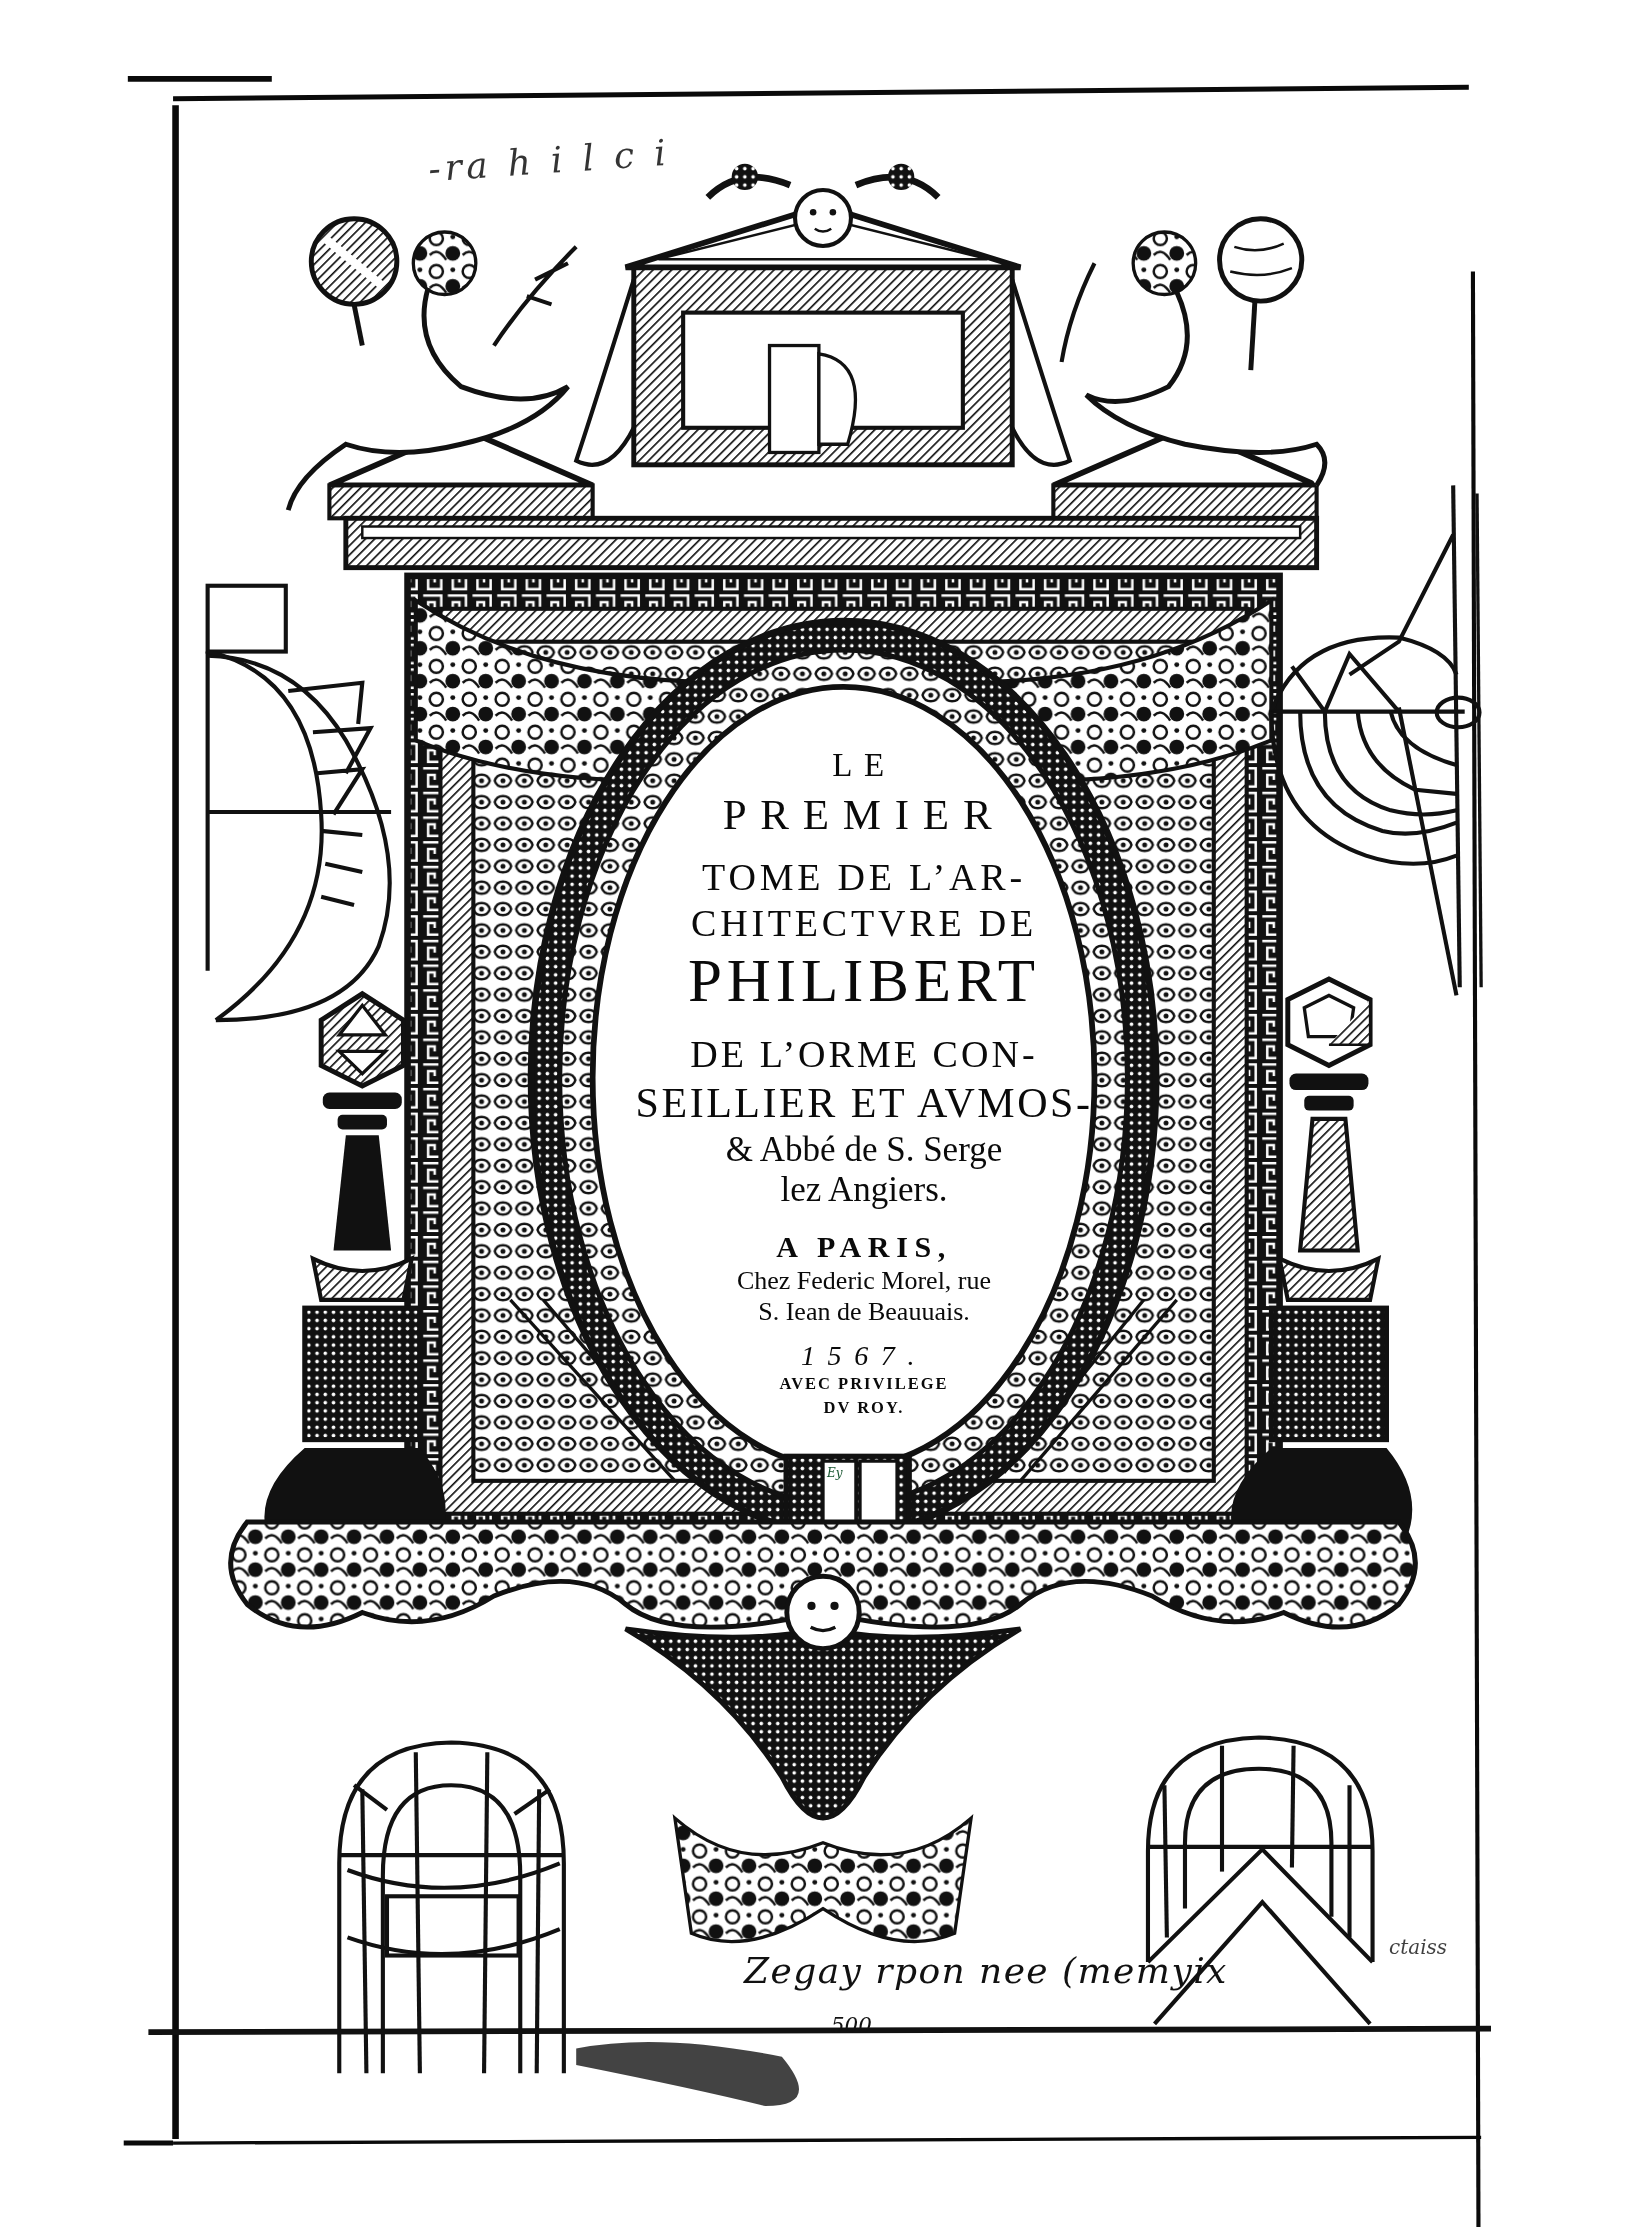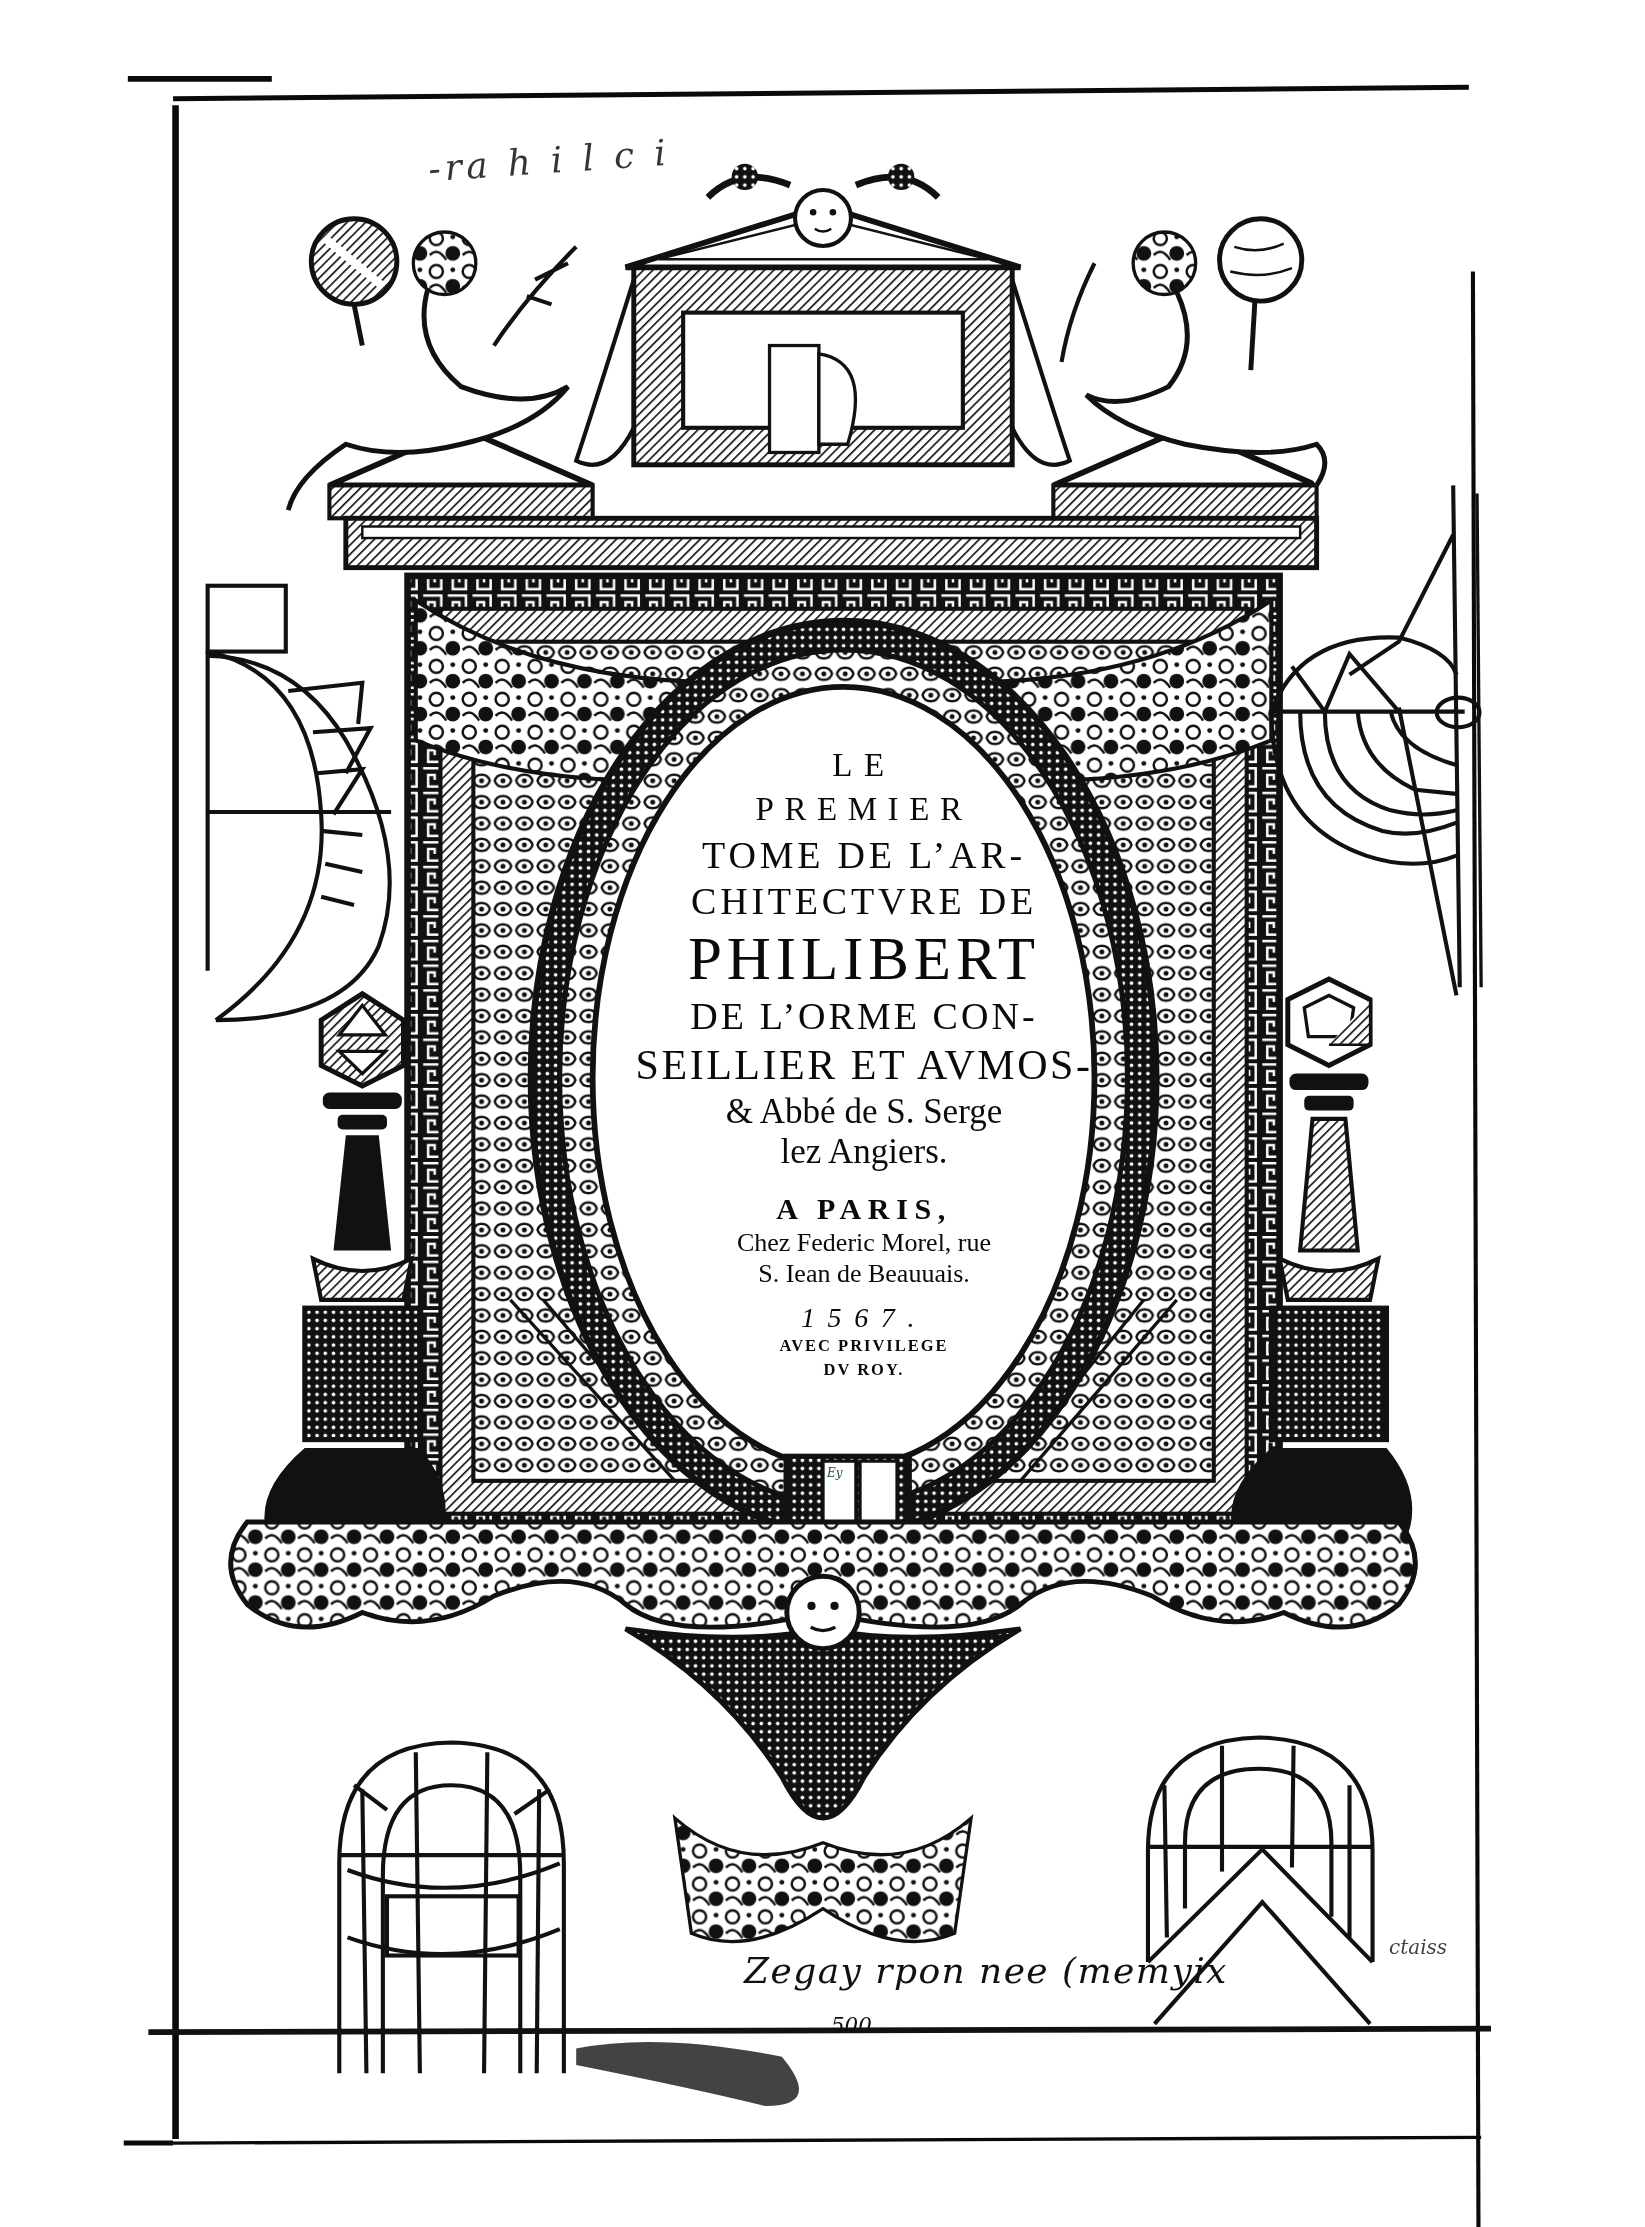--- a/index.html
+++ b/index.html
@@ -8,24 +8,24 @@
     svg.art { position: absolute; left: 0; top: 0; }
     .cartouche-text {
       position: absolute;
       left: 609px; top: 749px; width: 510px;
       text-align: center; color: #0a0a0a;
       font-family: "Liberation Serif", "DejaVu Serif", serif;
     }
     .line { display: block; white-space: nowrap; line-height: 1; }
     .caps { letter-spacing: 0.16em; font-weight: 400; }
     .l-le { font-size: 33px; letter-spacing: 0.35em; margin-bottom: 11px; }
-    .l-premier { font-size: 33px; letter-spacing: 0.32em; margin-bottom: 10px; }
+    .l-premier { font-size: 43px; letter-spacing: 0.32em; margin-bottom: 22px; }
     .l-tome { font-size: 38px; letter-spacing: 0.1em; margin-bottom: 8.2px; }
     .l-chit { font-size: 38px; letter-spacing: 0.1em; margin-bottom: 8.2px; }
-    .l-phil { font-size: 61px; letter-spacing: 0.08em; margin-bottom: 8px; }
+    .l-phil { font-size: 61px; letter-spacing: 0.08em; margin-bottom: 24px; }
     .l-delorme { font-size: 38px; letter-spacing: 0.08em; margin-bottom: 8.2px; }
     .l-seil { font-size: 42px; letter-spacing: 0.06em; margin-bottom: 8.2px; }
     .l-nier { font-size: 35px; margin-bottom: 5px; }
     .l-abbe { font-size: 35px; margin-bottom: 5px; }
     .l-lez { font-size: 35px; margin-bottom: 25px; }
     .l-paris { font-size: 30px; letter-spacing: 0.22em; font-weight: 700; margin-bottom: 6.6px; }
     .l-chez { font-size: 26px; margin-bottom: 5px; }
     .l-ican { font-size: 26px; margin-bottom: 16.5px; }
     .l-year { font-size: 28px; letter-spacing: 0.45em; font-style: italic; margin-bottom: 6.6px; }
     .l-priv { font-size: 16.5px; letter-spacing: 0.12em; font-weight: 700; margin-bottom: 6.6px; }

